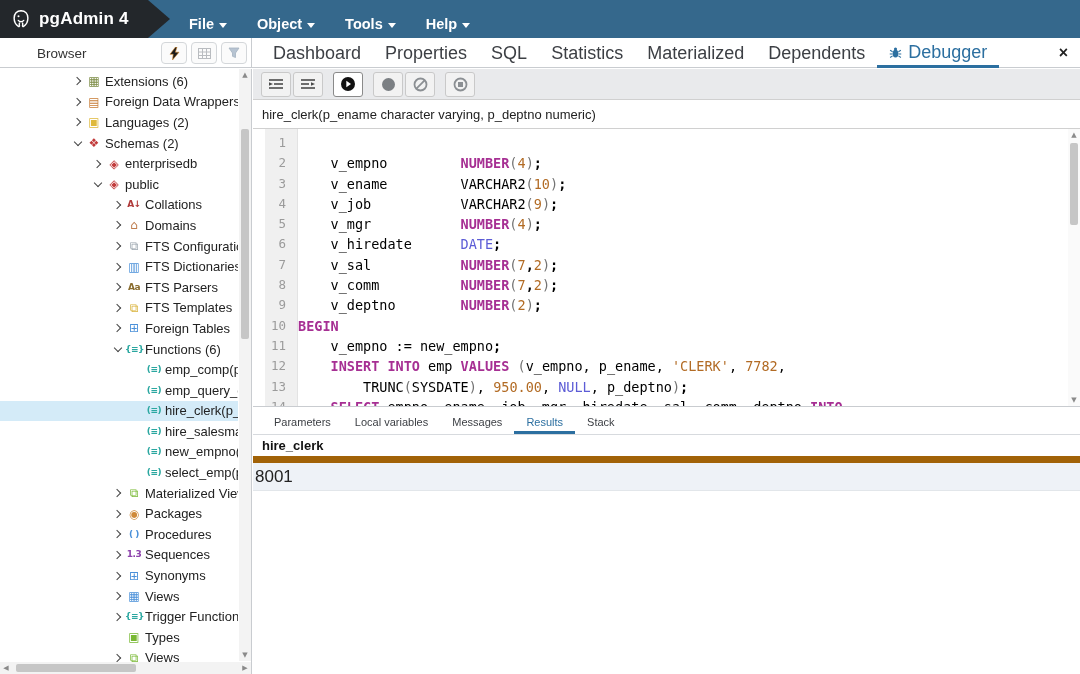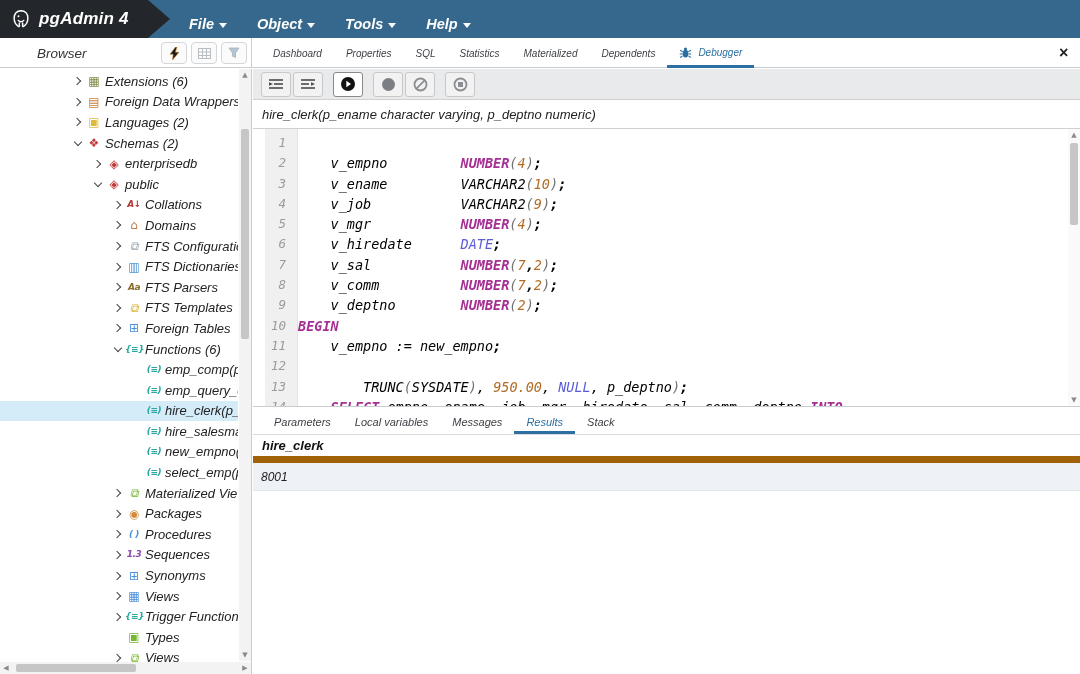--- a/index.html
+++ b/index.html
@@ -1,18 +1,18 @@
 <!DOCTYPE html>
 <html><head>
 <meta charset="utf-8">
 <style>
   * { margin:0; padding:0; box-sizing:border-box; }
   html,body { width:1080px; height:674px; overflow:hidden;
     font-family:"Liberation Sans", sans-serif; background:#fff; }
-  #app { position:relative; width:1080px; height:674px;font-style:italic; }
+  #app { position:relative; width:1080px; height:674px; }
 
   
   #topbar { position:absolute; left:0; top:0; width:1080px; height:38px; background:#35688c; }
   #logo-block { position:absolute; left:0; top:0; width:172px; height:38px; background:#23272b;
     clip-path:polygon(0 0,148px 0,170px 19px,148px 38px,0 38px);
     display:flex; align-items:center; padding-left:10px; gap:7px; }
   #app-title { color:#fff; font-size:17px; font-weight:bold; letter-spacing:.2px; }
   #menus { position:absolute; left:178px; top:0; height:48px; display:flex; align-items:center; gap:8px; }
   .menu-item { color:#fff; font-size:14.5px; font-weight:bold; padding:8px 11px; cursor:pointer;
     display:flex; align-items:center; gap:5px; }
@@ -22,21 +22,21 @@
   
   #second-row { position:absolute; left:0; top:38px; width:1080px; height:30px; background:#fff;
     border-bottom:1px solid #c9ccd0; }
   #browser-header { position:absolute; left:0; top:0; width:252px; height:30px; border-right:1px solid #c9ccd0;
     display:flex; align-items:center; }
   #browser-title { font-size:13.5px; color:#333; padding-left:9px; flex:1;margin-left:28px; }
   .mini-btn { width:26px; height:22px; border:1px solid #d4d7da; border-radius:4px; background:#fbfbfb;
     margin-right:4px; display:flex; align-items:center; justify-content:center; cursor:pointer; }
   #main-tabs { position:absolute; left:253px; top:0; right:0; height:30px; display:flex; align-items:center;
     padding-left:8px; }
-  .tab { font-size:10px; color:#3c3f44; padding:6px 12px 5px 12px; height:30px; display:flex;
+  .tab { font-size:18px; color:#3c3f44; padding:6px 12px 5px 12px; height:30px; display:flex;
     align-items:center; gap:6px; cursor:pointer; white-space:nowrap; }
   .tab.active { color:#2c6fa0; border-bottom:3px solid #2c6fa0; font-weight:normal; }
   #tab-close { margin-left:auto; margin-right:12px; font-size:16px; font-weight:bold; color:#222;
     cursor:pointer; line-height:1; }
 
   
   #tree-panel { position:absolute; left:0; top:69px; width:252px; height:605px; background:#fff;
     border-right:1px solid #c9ccd0; overflow:hidden; }
   #tree { position:absolute; left:0; top:2px; width:238px; }
   .trow { height:20.6px; display:flex; align-items:center; white-space:nowrap; cursor:pointer; overflow:hidden; }
@@ -90,21 +90,21 @@
   #bottom-tabs { position:absolute; left:0; top:337px; right:0; height:29px; background:#fff;
     border-top:1px solid #c9ccd0; border-bottom:1px solid #d7dade; display:flex; align-items:flex-end;
     padding-left:9px; }
   .btab { font-size:11px; color:#3c3f44; padding:5px 12px 6px 12px; cursor:pointer; }
   .btab.active { color:#2c6fa0; border-bottom:3px solid #2c6fa0; padding-bottom:3px; }
   #results-header { position:absolute; left:0; top:366px; right:0; height:28px; background:#fff;
     border-bottom:7px solid #a16207; display:flex; align-items:center; }
   #results-col { font-size:13px; font-weight:bold; color:#111; padding-left:9px; }
   #results-row { position:absolute; left:0; top:394px; right:0; height:28px; background:#eef2f7;
     border-bottom:1px solid #e2e6ea; display:flex; align-items:center; }
-  #results-val { font-size:12px; color:#222; padding-left:8px; }
+  #results-val { font-size:17px; color:#222; padding-left:2px; }
 
   svg { display:block; }
 </style>
 </head>
 <body>
 
 <div id="app">
 
   <div id="topbar">
     <div id="logo-block">
@@ -491,21 +491,21 @@
           <div class="cl"><span class="ln">2</span><span class="ct"><span>    v_empno         </span><span class="seg-k">NUMBER</span><span class="seg-g">(</span><span class="seg-n">4</span><span class="seg-g">)</span><span class="seg-s">;</span></span></div>
           <div class="cl"><span class="ln">3</span><span class="ct"><span>    v_ename         </span><span>VARCHAR2</span><span class="seg-g">(</span><span class="seg-n">10</span><span class="seg-g">)</span><span class="seg-s">;</span></span></div>
           <div class="cl"><span class="ln">4</span><span class="ct"><span>    v_job           </span><span>VARCHAR2</span><span class="seg-g">(</span><span class="seg-n">9</span><span class="seg-g">)</span><span class="seg-s">;</span></span></div>
           <div class="cl"><span class="ln">5</span><span class="ct"><span>    v_mgr           </span><span class="seg-k">NUMBER</span><span class="seg-g">(</span><span class="seg-n">4</span><span class="seg-g">)</span><span class="seg-s">;</span></span></div>
           <div class="cl"><span class="ln">6</span><span class="ct"><span>    v_hiredate      </span><span class="seg-t">DATE</span><span class="seg-s">;</span></span></div>
           <div class="cl"><span class="ln">7</span><span class="ct"><span>    v_sal           </span><span class="seg-k">NUMBER</span><span class="seg-g">(</span><span class="seg-n">7</span><span class="seg-s">,</span><span class="seg-n">2</span><span class="seg-g">)</span><span class="seg-s">;</span></span></div>
           <div class="cl"><span class="ln">8</span><span class="ct"><span>    v_comm          </span><span class="seg-k">NUMBER</span><span class="seg-g">(</span><span class="seg-n">7</span><span class="seg-s">,</span><span class="seg-n">2</span><span class="seg-g">)</span><span class="seg-s">;</span></span></div>
           <div class="cl"><span class="ln">9</span><span class="ct"><span>    v_deptno        </span><span class="seg-k">NUMBER</span><span class="seg-g">(</span><span class="seg-n">2</span><span class="seg-g">)</span><span class="seg-s">;</span></span></div>
           <div class="cl"><span class="ln">10</span><span class="ct"><span class="seg-k">BEGIN</span></span></div>
           <div class="cl"><span class="ln">11</span><span class="ct"><span>    v_empno := new_empno</span><span class="seg-s">;</span></span></div>
-          <div class="cl"><span class="ln">12</span></div>
+          <div class="cl"><span class="ln">12</span><span class="ct"><span>    </span><span class="seg-k">INSERT</span><span> </span><span class="seg-k">INTO</span><span> emp </span><span class="seg-k">VALUES</span><span> </span><span class="seg-g">(</span><span>v_empno, p_ename, </span><span class="seg-n">'CLERK'</span><span>, </span><span class="seg-n">7782</span><span>,</span></span></div>
           <div class="cl"><span class="ln">13</span><span class="ct"><span>        TRUNC</span><span class="seg-g">(</span><span>SYSDATE</span><span class="seg-g">)</span><span>, </span><span class="seg-n">950.00</span><span>, </span><span class="seg-t">NULL</span><span>, p_deptno</span><span class="seg-g">)</span><span class="seg-s">;</span></span></div>
           <div class="cl"><span class="ln">14</span><span class="ct"><span>    </span><span class="seg-k">SELECT</span><span> empno, ename, job, mgr, hiredate, sal, comm, deptno </span><span class="seg-k">INTO</span></span></div>
         </div>
 
       <div class="sb-track-v" style="right:0; top:0; height:277px; background:#fafafa;">
         <div class="sb-arrow" style="top:0;">▲</div>
         <div class="sb-thumb" style="left:2px; width:8px; top:14px; height:82px;"></div>
         <div class="sb-arrow" style="bottom:0;">▼</div>
       </div>
     </div>

